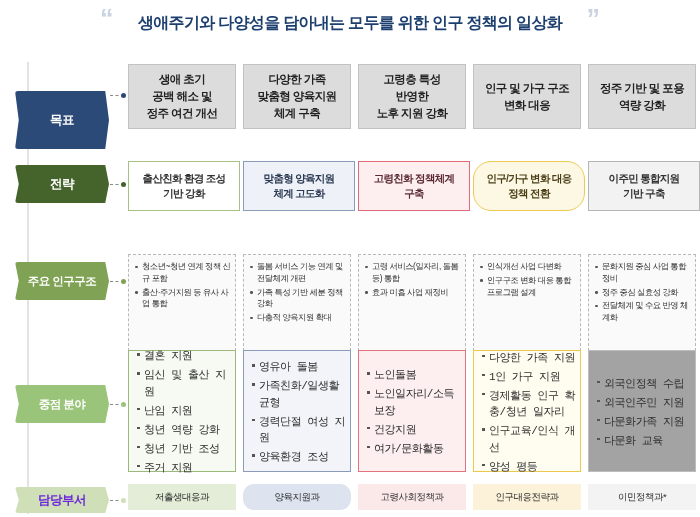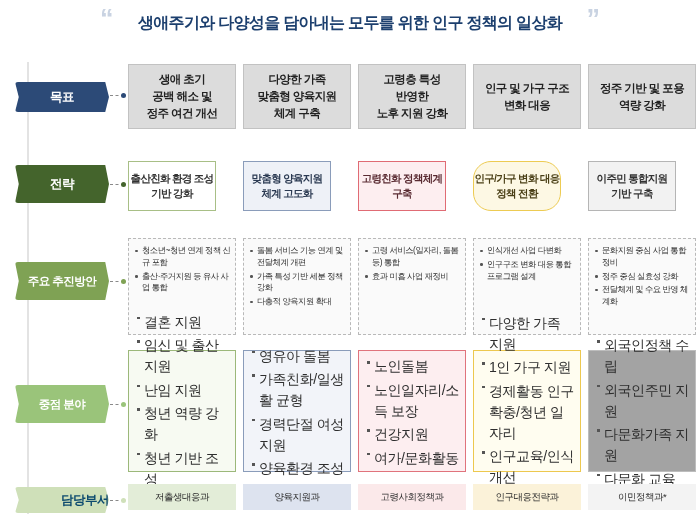--- a/index.html
+++ b/index.html
@@ -99,40 +99,40 @@
     line-height: 1.45;
     color: #222222;
     letter-spacing: -0.6px;
     box-sizing: border-box;
   }
 
   
   .strat-box {
     position: absolute;
     top: 161px;
-    width: 88px;
+    width: 112px;
     height: 50px;
     display: flex;
     align-items: center;
     justify-content: center;
     text-align: center;
     font-size: 10.5px;
     font-weight: bold;
     line-height: 1.45;
     letter-spacing: -0.7px;
     box-sizing: border-box;
     border: 1.5px solid #bbb;
     background: #fff;
     color: #333;
   }
 
   
   .plan-box {
     position: absolute;
-    top: 238px;
+    top: 254px;
     width: 108px;
     height: 97px;
     border: 1px dashed #b9b9b9;
     box-sizing: border-box;
     padding: 6px 4px 4px 4px;
     background: #fafafa;
   }
   .plan-box ul, .focus-box ul {
     margin: 0;
     padding: 0;
@@ -167,26 +167,27 @@
     height: 122px;
     box-sizing: border-box;
     padding: 9px 4px 4px 6px;
     border: 1.5px solid #bbb;
     background: #fff;
     display: flex;
     align-items: center;
   }
   .focus-box li {
     position: relative;
-    font-size: 14px;
+    font-size: 11px;
     line-height: 1.5;
     letter-spacing: -0.45px;
     padding-left: 9px;
     margin-bottom: 2.5px;
     color: #2e2e2e;
+    font-family: Liberation Mono, monospace;
   }
   .focus-box li::before {
     border-radius: 0;
     width: 2.5px; height: 2.5px;
     top: 5px;
   }
 
   
   .dept-box {
     position: absolute;
@@ -207,41 +208,41 @@
 
 <div class="title-bar">
   <span class="quote quote-open">“</span>
   <div class="title-text">생애주기와 다양성을 담아내는 모두를 위한 인구 정책의 일상화</div>
   <span class="quote quote-close">”</span>
 </div>
 
 <div class="spine"></div>
 
 <div id="rows-layer">
-    <div class="row-label" style="top: 82px; height: 30px; background: rgb(44, 74, 119);">
+    <div class="row-label" style="top: 91px; height: 58px; background: rgb(44, 74, 119);">
       <span>목표</span>
     </div>
     <div class="connector" style="left: 110px; top: 95px;"></div>
     <div class="connector-dot" style="left: 121px; top: 93px; background: rgb(44, 74, 119);"></div>
     <div class="row-label" style="top: 165px; height: 38px; background: rgb(68, 100, 44);">
       <span>전략</span>
     </div>
     <div class="connector" style="left: 110px; top: 184px;"></div>
     <div class="connector-dot" style="left: 121px; top: 182px; background: rgb(68, 100, 44);"></div>
     <div class="row-label small" style="top: 262px; height: 38px; background: rgb(127, 162, 84);">
-      <span>주요 추진방안</span>
+      <span>주요 인구구조</span>
     </div>
     <div class="connector" style="left: 110px; top: 281px;"></div>
     <div class="connector-dot" style="left: 121px; top: 279px; background: rgb(127, 162, 84);"></div>
     <div class="row-label small" style="top: 385px; height: 38px; background: rgb(154, 196, 122);">
       <span>중점 분야</span>
     </div>
     <div class="connector" style="left: 110px; top: 404px;"></div>
     <div class="connector-dot" style="left: 121px; top: 402px; background: rgb(154, 196, 122);"></div>
-    <div class="row-label" style="top: 487px; height: 26px; background: rgb(207, 224, 185); color: #0c4a6e; justify-content: flex-end;">
+    <div class="row-label" style="top: 487px; height: 26px; background: rgb(207, 224, 185); color: #6d28d9;">
       <span>담당부서</span>
     </div>
     <div class="connector" style="left: 110px; top: 500px;"></div>
     <div class="connector-dot" style="left: 121px; top: 498px; background: rgb(207, 224, 185);"></div>
   </div>
 <div id="grid-layer">
     <div class="goal-box" style="left: 128px;">
       <div>생애 초기<br>공백 해소 및<br>정주 여건 개선</div>
     </div>
     <div class="strat-box" style="left: 128px; border-color: rgb(168, 191, 134); background: rgb(255, 255, 255); color: rgb(51, 51, 51);">
@@ -280,21 +281,21 @@
       </ul>
     </div>
     <div class="focus-box" style="left: 243px; border-color: rgb(138, 156, 186); background: rgb(242, 244, 249);">
       <ul>
         <li>영유아 돌봄</li>
         <li>가족친화/일생활 균형</li>
         <li>경력단절 여성 지원</li>
         <li>양육환경 조성</li>
       </ul>
     </div>
-    <div class="dept-box" style="left: 243px; background: rgb(221, 227, 239);">
+    <div class="dept-box" style="left: 243px; background: rgb(221, 227, 239); border-radius: 11px;">
       <span>양육지원과</span>
     </div>
     <div class="goal-box" style="left: 358px;">
       <div>고령층 특성<br>반영한<br>노후 지원 강화</div>
     </div>
     <div class="strat-box" style="left: 358px; border-color: rgb(224, 107, 116); background: rgb(253, 238, 240); color: rgb(90, 43, 50);">
       <div>고령친화 정책체계<br>구축</div>
     </div>
     <div class="plan-box" style="left: 358px;">
       <ul>

